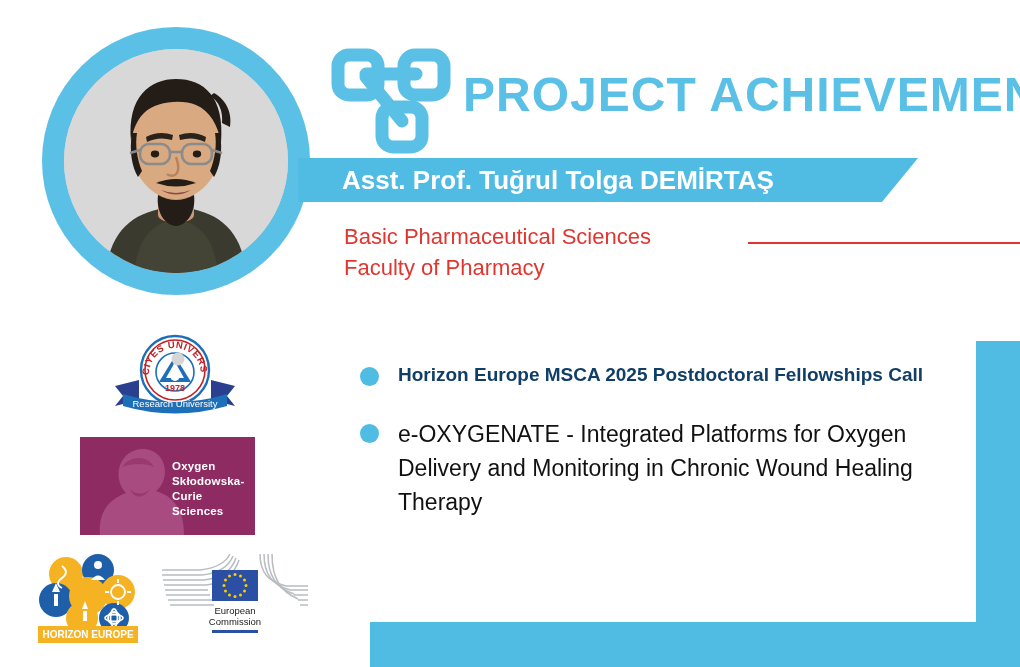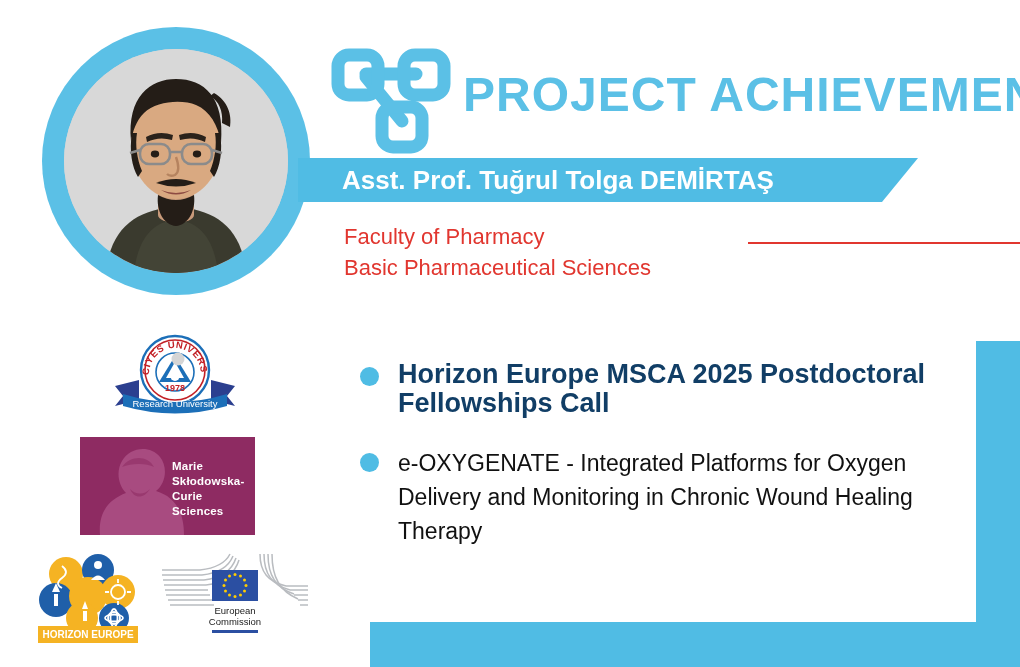--- a/index.html
+++ b/index.html
@@ -32,21 +32,21 @@
 
   
   .affil{position:absolute;left:344px;top:221px;font-size:22px;color:#e1362f;line-height:31px;}
   .affil div{white-space:nowrap;}
   .red-rule{position:absolute;left:748px;top:242px;width:272px;height:2px;background:#e1362f;}
 
   
   .bullets{position:absolute;left:360px;top:360px;width:610px;}
   .bullet-row{position:relative;padding-left:38px;margin-bottom:14px;}
   .dot{position:absolute;left:0;top:7px;width:19px;height:19px;border-radius:50%;background:#4fbce4;}
-  .b1{font-size:27px;font-weight:bold;color:#113e66;line-height:29px;}
+  .b1{font-size:19px;font-weight:bold;color:#113e66;line-height:29px;}
   .b2{font-size:23px;color:#111111;line-height:34px;margin-top:28px;}
 
   
   .logo-erciyes{position:absolute;left:105px;top:328px;width:140px;height:92px;}
   .logo-msca{position:absolute;left:80px;top:437px;width:175px;height:98px;background:#8e2b62;overflow:hidden;}
   .msca-text{position:absolute;left:92px;top:22px;font-size:11.5px;font-weight:bold;color:#fff;
              line-height:15px;letter-spacing:.2px;}
   .logo-he{position:absolute;left:32px;top:552px;width:112px;height:92px;}
   .logo-ec{position:absolute;left:160px;top:552px;width:150px;height:92px;}
 </style>
@@ -115,22 +115,22 @@
     <g fill="none" stroke="#5bc0e6" stroke-width="13">
       <rect x="8" y="8" width="40" height="40" rx="11"></rect>
       <rect x="74" y="8" width="40" height="40" rx="11"></rect>
       <rect x="52" y="60" width="40" height="40" rx="11"></rect>
     </g>
   </svg>
 
   <div class="title">PROJECT  ACHIEVEMENT</div>
 
   <div class="affil">
+    <div>Basic Pharmaceutical Sciences</div>
     <div>Faculty of Pharmacy</div>
-    <div>Basic Pharmaceutical Sciences</div>
   </div>
   <div class="red-rule"></div>
 
   <div class="bullets">
     <div class="bullet-row">
       <span class="dot"></span>
       <div class="b1">Horizon Europe MSCA 2025 Postdoctoral Fellowships Call</div>
     </div>
     <div class="bullet-row">
       <span class="dot"></span>
@@ -170,21 +170,21 @@
       <g fill="#a84b80">
         <path d="M20 98 C18 74 30 62 46 56 C38 48 36 34 42 24 C50 10 70 8 80 20
                  C88 30 86 46 76 54 C96 60 104 76 104 98 Z"></path>
       </g>
       <g fill="#8e2b62" opacity="0.55">
         <path d="M42 30 C50 18 68 18 74 30 C66 26 52 26 42 30 Z"></path>
         <path d="M50 52 C56 58 64 58 70 52 C64 62 54 62 50 52 Z"></path>
       </g>
     </svg>
     <div class="msca-text">
-      <div>Marie</div>
+      <div>Oxygen</div>
       <div>Skłodowska-</div>
       <div>Curie Sciences</div>
     </div>
   </div>
 
   <svg class="logo-he" viewBox="0 0 112 92">
     <g>
       <circle cx="34" cy="22" r="17" fill="#f5b323"></circle>
       <circle cx="66" cy="18" r="16" fill="#1f5fa9"></circle>
       <circle cx="86" cy="40" r="17" fill="#f5b323"></circle>

